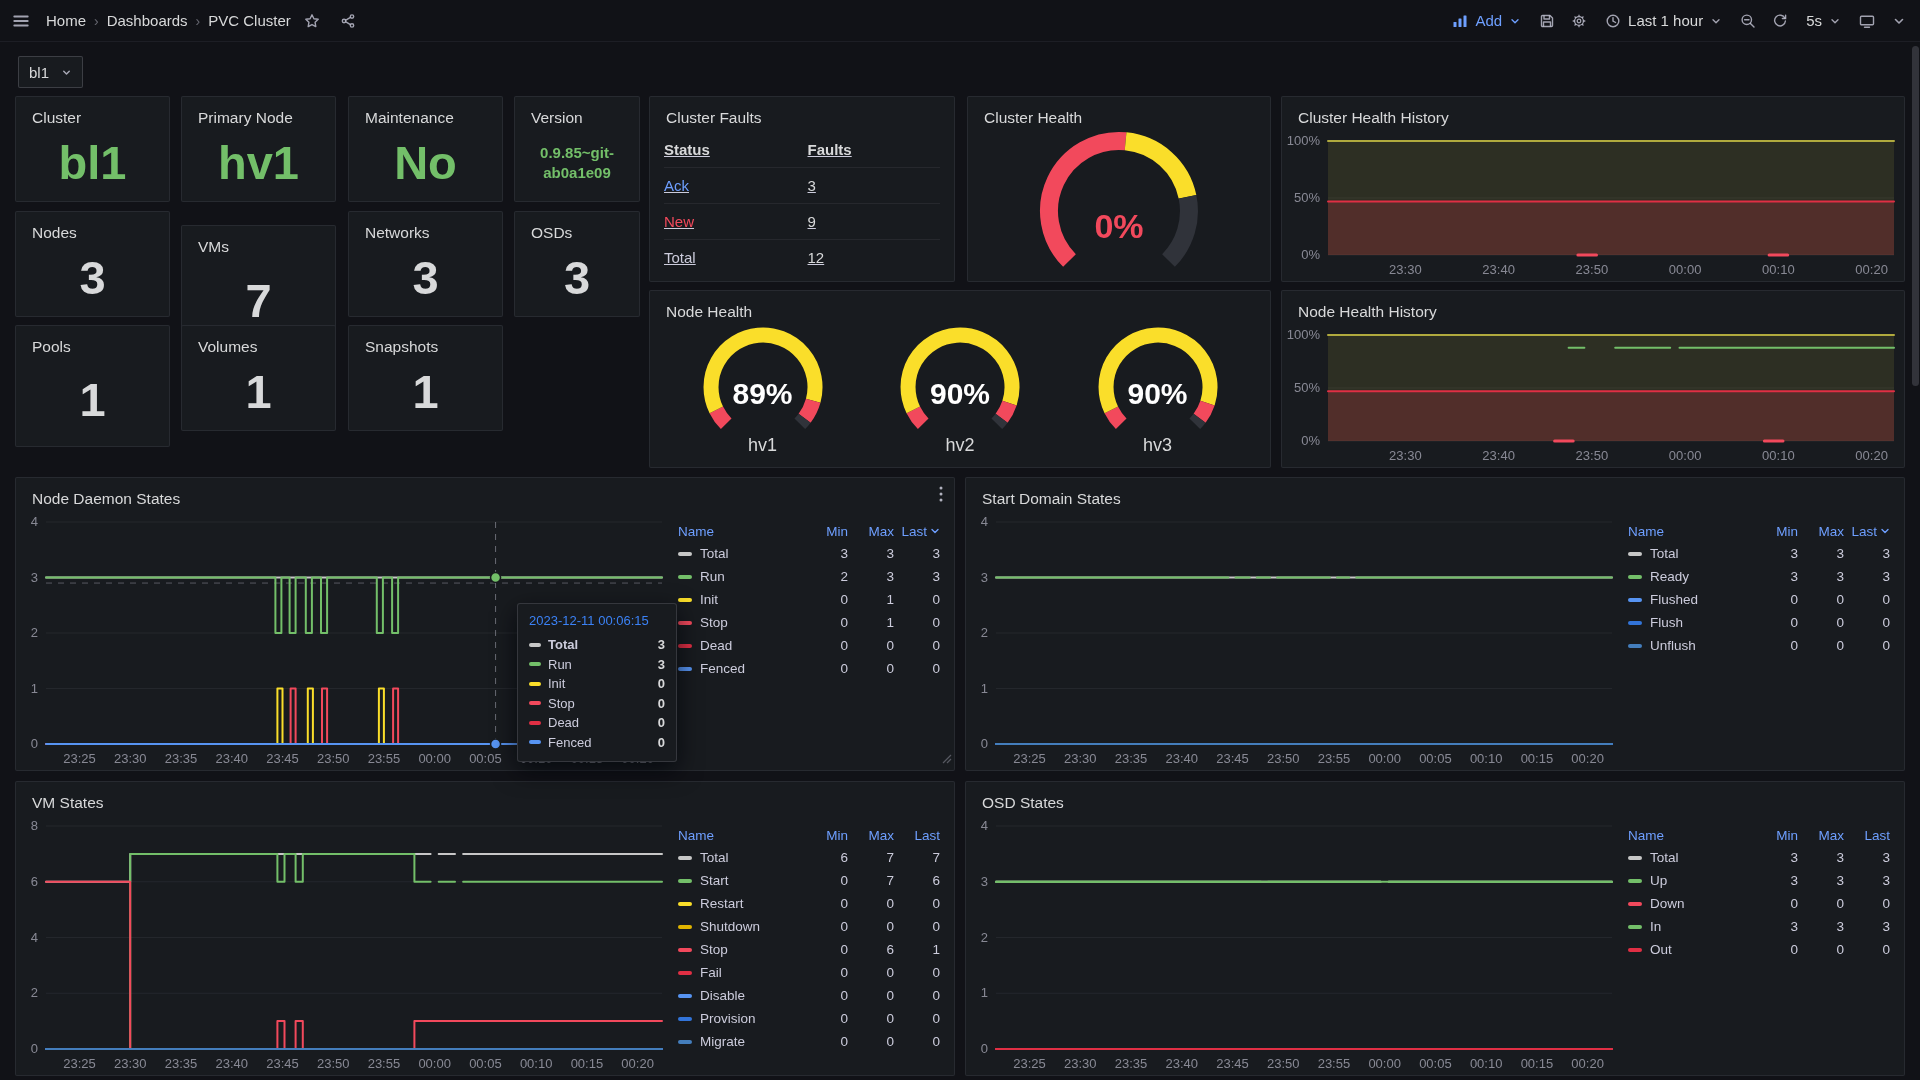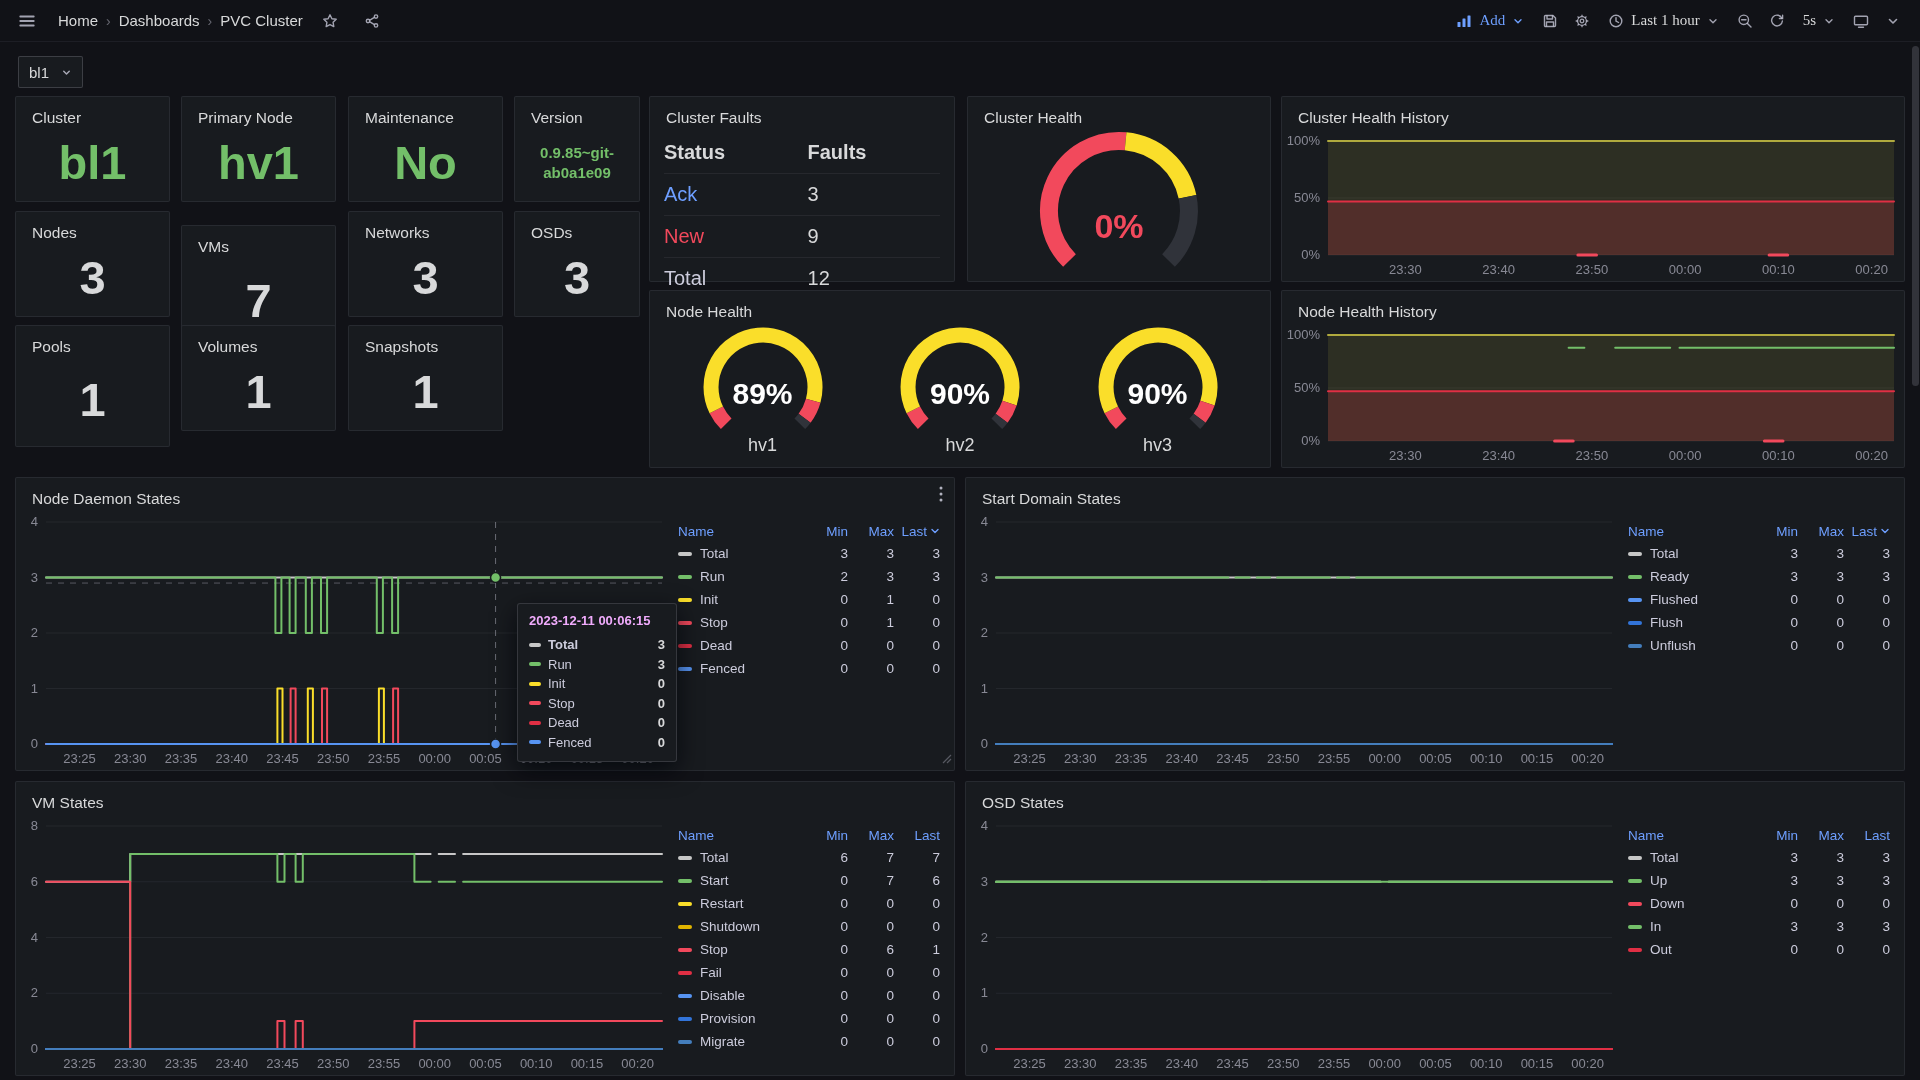--- a/index.html
+++ b/index.html
@@ -1,28 +1,28 @@
 <!DOCTYPE html>
 <html><head>
 <meta charset="utf-8">
 <style>
   * { box-sizing: border-box; }
   body { margin:0; width:1920px; height:1080px; overflow:hidden; background:#111217;
          font-family:"Liberation Sans", sans-serif; color:#ccccdc; }
   svg text { font-family:"Liberation Sans", sans-serif; }
 
   
-  .nav { height:42px; display:flex; align-items:center; padding:0 12px; gap:12px;
+  .nav { height:42px; display:flex; align-items:center; padding:0 6px; gap:6px;
          background:#111217; border-bottom:1px solid rgba(204,204,220,0.07); }
   .icon-btn { display:flex; align-items:center; justify-content:center; width:30px; height:30px;
               border-radius:4px; color:rgba(204,204,220,0.78); cursor:pointer; flex:none; }
   .crumbs { display:flex; align-items:center; gap:8px; margin-left:4px; }
   .crumb { font-size:15px; color:#d8d9da; cursor:pointer; white-space:nowrap; }
   .crumb-sep { color:rgba(204,204,220,0.45); font-size:14px; }
-  .nav-right { margin-left:auto; display:flex; align-items:flex-start; gap:2px;font-family:Liberation Serif, serif; }
+  .nav-right { margin-left:auto; display:flex; align-items:flex-start; gap:2px; }
   .nav-group { display:flex; align-items:center; gap:7px; padding:0 9px; height:30px;
                border-radius:4px; cursor:pointer; color:rgba(204,204,220,0.78); }
   .add-label { color:#6e9fff; font-size:15px; font-weight:500; }
   .time-label, .int-label { font-size:15px; color:#d8d9da; }
 
   
   .dash { position:relative; width:1920px; height:1038px; }
   .var-box { position:absolute; left:18px; top:14px; display:flex; align-items:center; gap:12px;
              height:32px; padding:0 10px; background:#181b1f; border:1px solid rgba(204,204,220,0.20);
              border-radius:2px; font-size:15px; color:#d8d9da; cursor:pointer; }
@@ -32,21 +32,21 @@
             padding:0 12px; font-size:15.5px; font-weight:500; color:#d8d9da; white-space:nowrap;
             overflow:hidden; cursor:pointer; }
   .pbody { position:absolute; top:34px; left:0; right:0; bottom:0; }
   .center { display:flex; align-items:center; justify-content:center; }
 
   .stat-value { font-size:47px; font-weight:700; color:#d8d9da; line-height:1; margin-top:-8px; }
   .green { color:#73bf69; }
   .version-val { font-size:15px; font-weight:600; color:#73bf69; text-align:center; line-height:1.35; margin-top:-6px; }
 
   
-  .ftable { position:absolute; top:34px; left:14px; right:14px; bottom:0; font-size:20px; }
+  .ftable { position:absolute; top:34px; left:14px; right:14px; bottom:0; font-size:15px;text-decoration:underline; }
   .fhead { display:flex; font-weight:700; color:#d8d9da; padding:10px 0 9px; }
   .frow  { display:flex; padding:9px 0; border-top:1px solid rgba(204,204,220,0.08); }
   .fc1 { width:52%; } .fc2 { flex:1; color:#d8d9da; }
 
   
   .gauge { position:relative; flex:none; }
   .gauge svg { position:absolute; left:0; top:0; }
   .gauge-value { position:absolute; left:0; right:0; text-align:center; font-weight:700; color:#fff; }
   .gauge-label { font-size:18px; color:#d8d9da; text-align:center; margin-top:0px; }
   .gauges-row { display:flex; justify-content:space-evenly; align-items:flex-start; padding-top:2px; }
@@ -61,21 +61,21 @@
   .lname { flex:1; display:flex; align-items:center; gap:8px; overflow:hidden; }
   .lcol { width:46px; text-align:right; flex:none; }
   .leg-row { display:flex; align-items:center; height:23px; color:#ccccdc; cursor:pointer; }
   .swatch { display:inline-block; width:14px; height:4px; border-radius:2px; flex:none; }
   .sort-caret { margin-left:3px; }
 
   
   .tooltip { position:absolute; left:517px; top:561px; width:160px; background:#181b1f;
              border:1px solid rgba(204,204,220,0.16); border-radius:3px;
              box-shadow:0 8px 24px rgba(1,4,9,0.75); padding:9px 11px; font-size:13px; z-index:30; }
-  .tt-time { color:#f0abfc; margin-bottom:7px;font-weight:bold; }
+  .tt-time { color:#3b82f6; margin-bottom:7px; }
   .tt-row { display:flex; align-items:center; height:19.5px; gap:7px; }
   .tt-row .swatch { width:12px; }
   .tt-name { flex:1; }
   .tt-val { font-weight:700; color:#d8d9da; }
   .tt-rows .tt-row:first-of-type { font-weight:700; }
 
   .kebab { position:absolute; top:7px; right:6px; cursor:pointer; color:rgba(204,204,220,0.85); }
   .resize { position:absolute; right:2px; bottom:2px; color:rgba(204,204,220,0.35); }
 
   .scrollbar { position:absolute; right:1px; top:2px; width:7px; height:1032px; }

